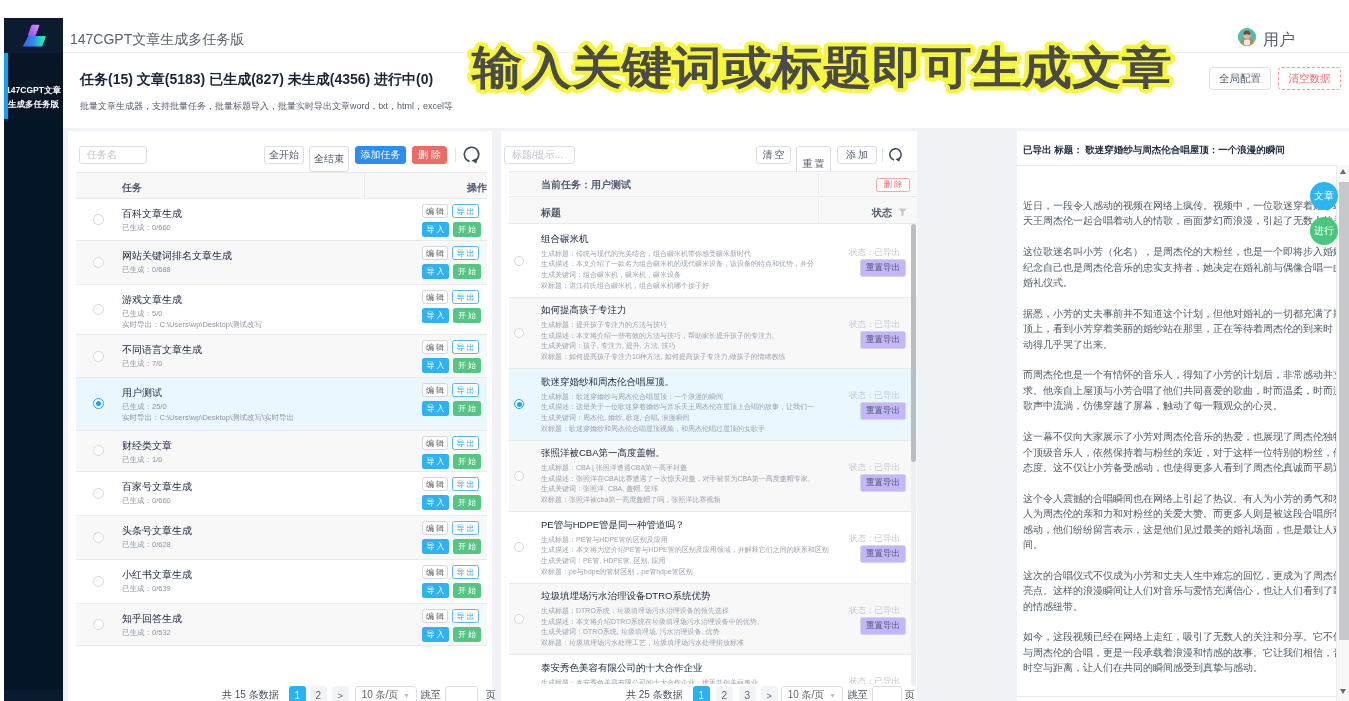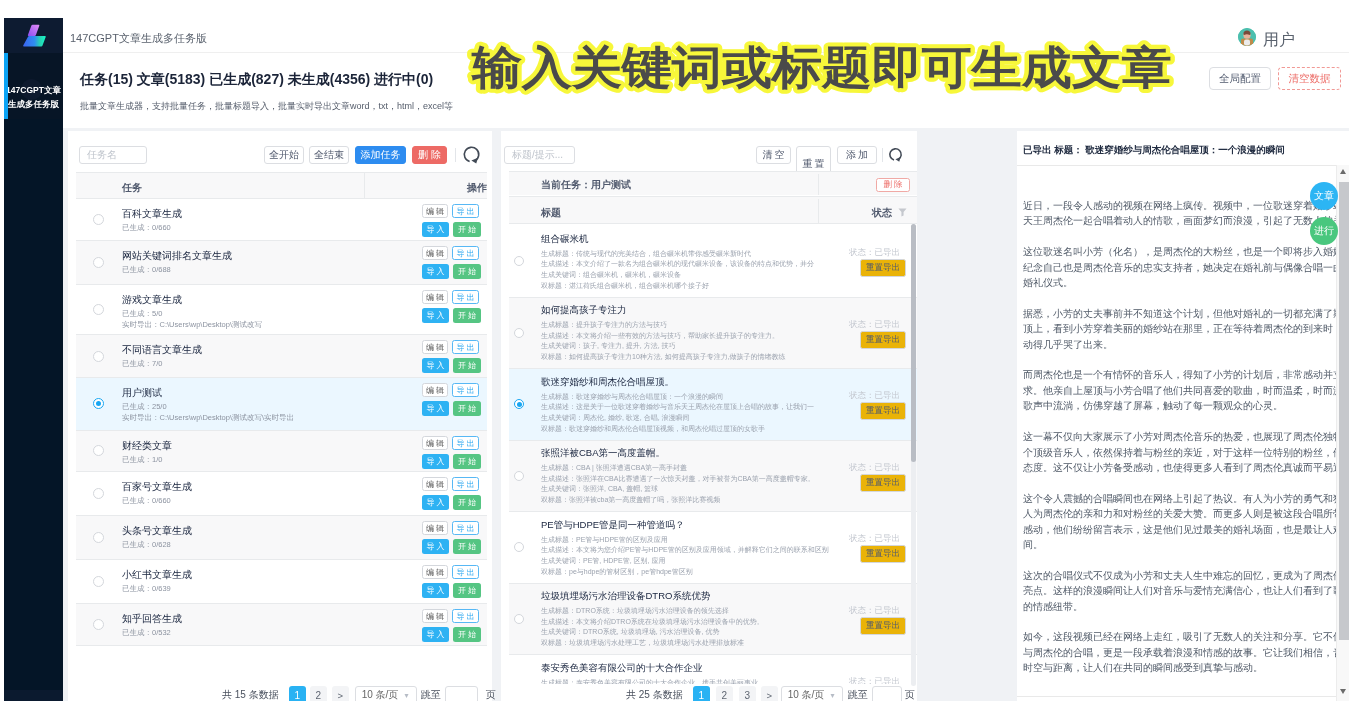--- a/index.html
+++ b/index.html
@@ -2,21 +2,21 @@
 <html lang="zh"><head>
 <meta charset="utf-8">
 <style>
 *{margin:0;padding:0;box-sizing:border-box;}
 html,body{width:1349px;height:701px;overflow:hidden;}
 body{font-family:"Liberation Sans",sans-serif;background:#fff;position:relative;color:#17233d;}
 .abs{position:absolute;}
 
 #graybg{left:63px;top:128px;width:1286px;height:573px;background:#f0f2f5;}
 #topbar{left:63px;top:18px;width:1286px;height:35px;background:#fff;border-bottom:1px solid #efefef;}
-#apptitle{left:7px;top:12.5px;font-size:11px;color:#5a626e;}
+#apptitle{left:7px;top:12.5px;font-size:14px;color:#5a626e;}
 #band2 .h1{white-space:nowrap;font-size:14px;font-weight:bold;color:#1b2438;}
 #band2 .h2{white-space:nowrap;font-size:9px;color:#555d6b;}
 
 #sidebar{left:4px;top:18px;width:59px;height:683px;background:#041527;}
 #logoblk{left:0;top:0;width:59px;height:35px;background:#0d1b31;}
 #menuitem{left:0;top:35px;width:59px;height:66px;background:#071526;}
 #menubar{left:0;top:35px;width:3.5px;height:66px;background:#0aa3f5;}
 #menucirc{left:17px;top:26px;width:21px;height:21px;border-radius:50%;background:#0e1a2e;}
 .menutxt{left:-2px;width:63px;text-align:center;color:#fff;font-weight:bold;font-size:8.5px;letter-spacing:0;}
 
@@ -49,21 +49,21 @@
 .radio.on:after{content:"";position:absolute;left:2px;top:2px;width:5px;height:5px;border-radius:50%;background:#18a6f2;}
 .mini{display:flex;align-items:center;justify-content:center;font-size:8px;border-radius:2.5px;}
 .b-edit{border:1px solid #d4d7dc;background:#fff;color:#555;}
 .b-exp{border:1px solid #57b8f5;background:#fff;color:#2ea8f0;}
 .b-imp{background:#2eb2f3;color:#fff;}
 .b-start{background:#55c583;color:#fff;}
 
 .mtitle{font-size:9.5px;color:#17233d;}
 .msub{font-size:7px;color:#9ba2ae;line-height:10.7px;white-space:pre;}
 .mstat{font-size:8.5px;color:#c3c7cf;}
-.b-reset{display:flex;align-items:center;justify-content:center;font-size:8.5px;border:1px solid #d4d7dc;border-radius:2.5px;background:#eab308;color:#515a6e;}
+.b-reset{display:flex;align-items:center;justify-content:center;font-size:8.5px;border:1px solid #d4d7dc;border-radius:2.5px;background:#c4b5fd;color:#515a6e;}
 
 .pag{font-size:10px;color:#4a515e;display:flex;align-items:center;white-space:nowrap;}
 .pbox{width:17px;height:18px;border-radius:3px;background:#f3f4f6;color:#5f6672;display:flex;align-items:center;justify-content:center;}
 .pbox.on{background:#29b2f3;color:#fff;}
 .psel{height:18px;border:1px solid #dcdee2;border-radius:3px;background:#fff;color:#666;display:flex;align-items:center;padding:0 6px;}
 .pinp{height:18px;border:1px solid #dcdee2;border-radius:3px;background:#fff;}
 
 #art{left:6px;top:67px;width:400px;font-size:10px;line-height:15.4px;color:#4e5866;white-space:pre;letter-spacing:0;}
 #p3 .hdr{left:6px;top:12.5px;font-size:9.5px;font-weight:bold;color:#222d42;}
 .fab{border-radius:50%;color:#fff;font-size:10px;display:flex;align-items:center;justify-content:center;}
@@ -123,21 +123,21 @@
 <div class="abs btn" id="btnGlobal">全局配置</div>
 <div class="abs btn" id="btnClear">清空数据</div>
 
 <svg class="abs" id="banner" width="790" height="80" viewBox="0 0 790 80">
   <text x="42" y="63.5" transform="scale(1,0.9)" font-family="Liberation Sans,sans-serif" font-size="50" font-weight="bold" fill="#4a4a4a" stroke="#f7f73a" stroke-width="9" paint-order="stroke" stroke-linejoin="round" letter-spacing="0">输入关键词或标题即可生成文章</text>
 </svg>
 
 <div class="abs panel" id="p1">
   <div class="abs inp" style="left:11px;top:15px;width:68px;height:18px;">任务名</div>
   <div class="abs sbtn" style="left:196px;top:15px;width:40px;height:18px;">全开始</div>
-  <div class="abs sbtn" style="left:241px;top:15px;width:40px;height:18px;">全结束</div>
+  <div class="abs sbtn" style="left:241px;top:15px;width:40px;height:26px;">全结束</div>
   <div class="abs sbtn" style="left:287px;top:15px;width:51px;height:18px;background:#2d8cf0;border-color:#2d8cf0;color:#fff;">添加任务</div>
   <div class="abs sbtn" style="left:344px;top:15px;width:35px;height:18px;background:#ed6a65;border-color:#ed6a65;color:#fff;letter-spacing:3px;padding-left:3px;">删除</div>
   <div class="abs sep" style="left:387px;top:17px;height:14px;"></div>
   <svg class="abs" style="left:394px;top:14px;" width="19" height="19" viewBox="0 0 20 20">
     <path d="M8.03 17.34 A7.6 7.6 0 1 1 13.8 16.6" fill="none" stroke="#424a56" stroke-width="1.7"></path>
     <path d="M16.8 13.4 L15.0 19.6 L9.9 16.2 Z" fill="#424a56"></path>
   </svg>
 
   <div class="abs thead" style="left:8px;top:41px;width:411px;height:27px;">
     <div class="abs hlbl" style="left:46px;top:7.5px;">任务</div>

